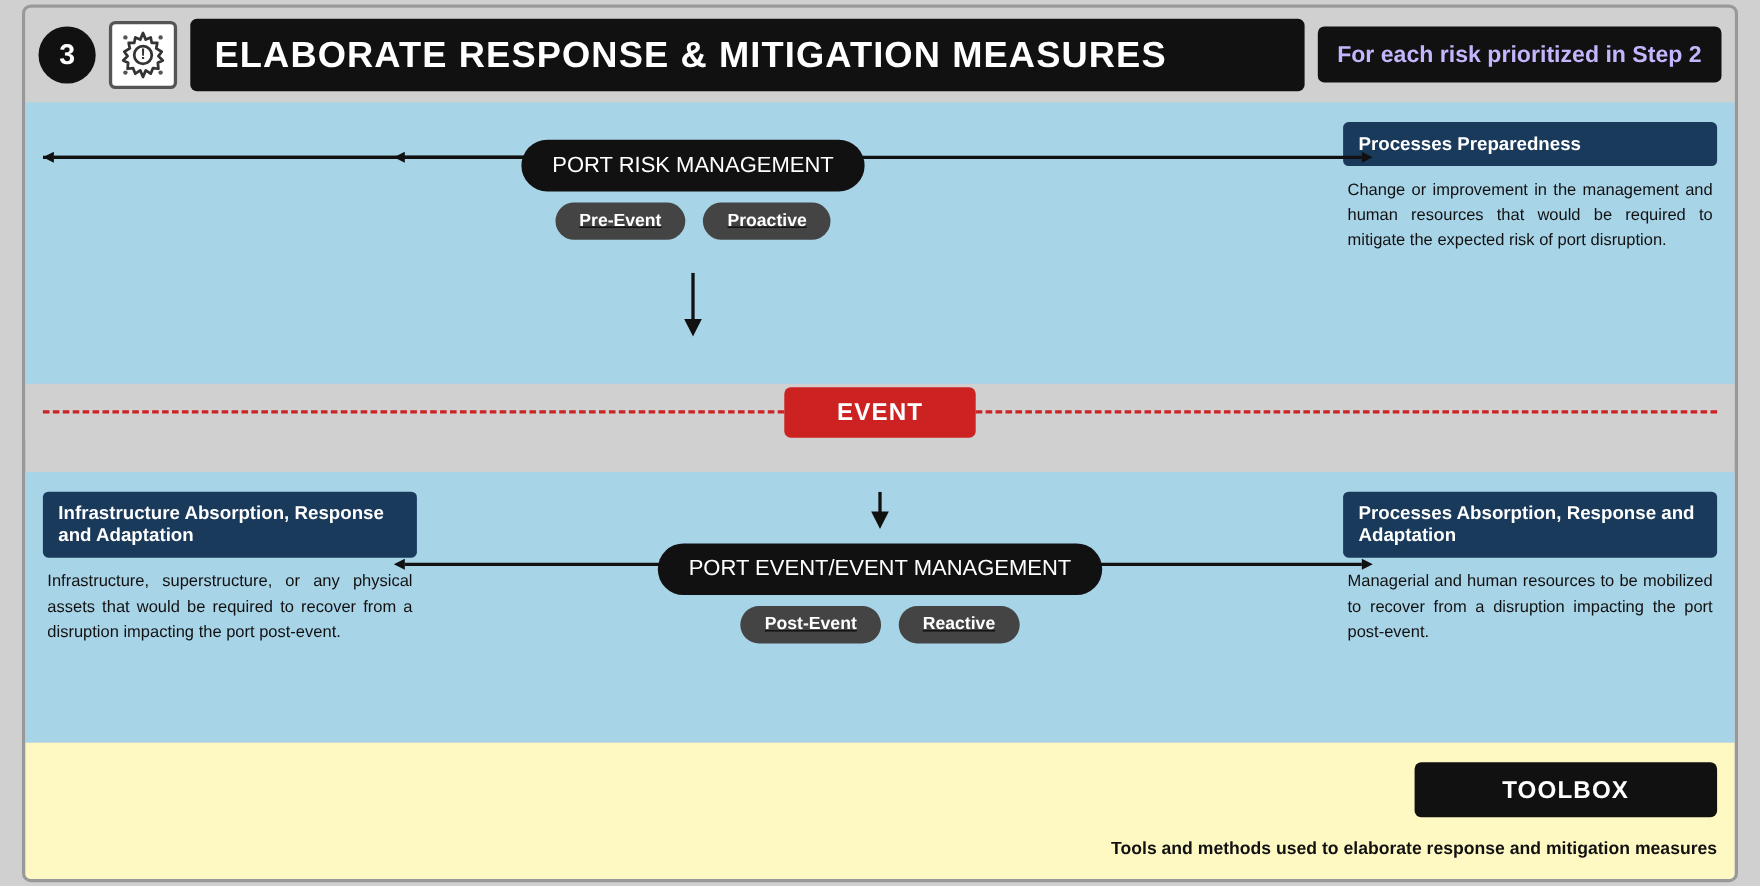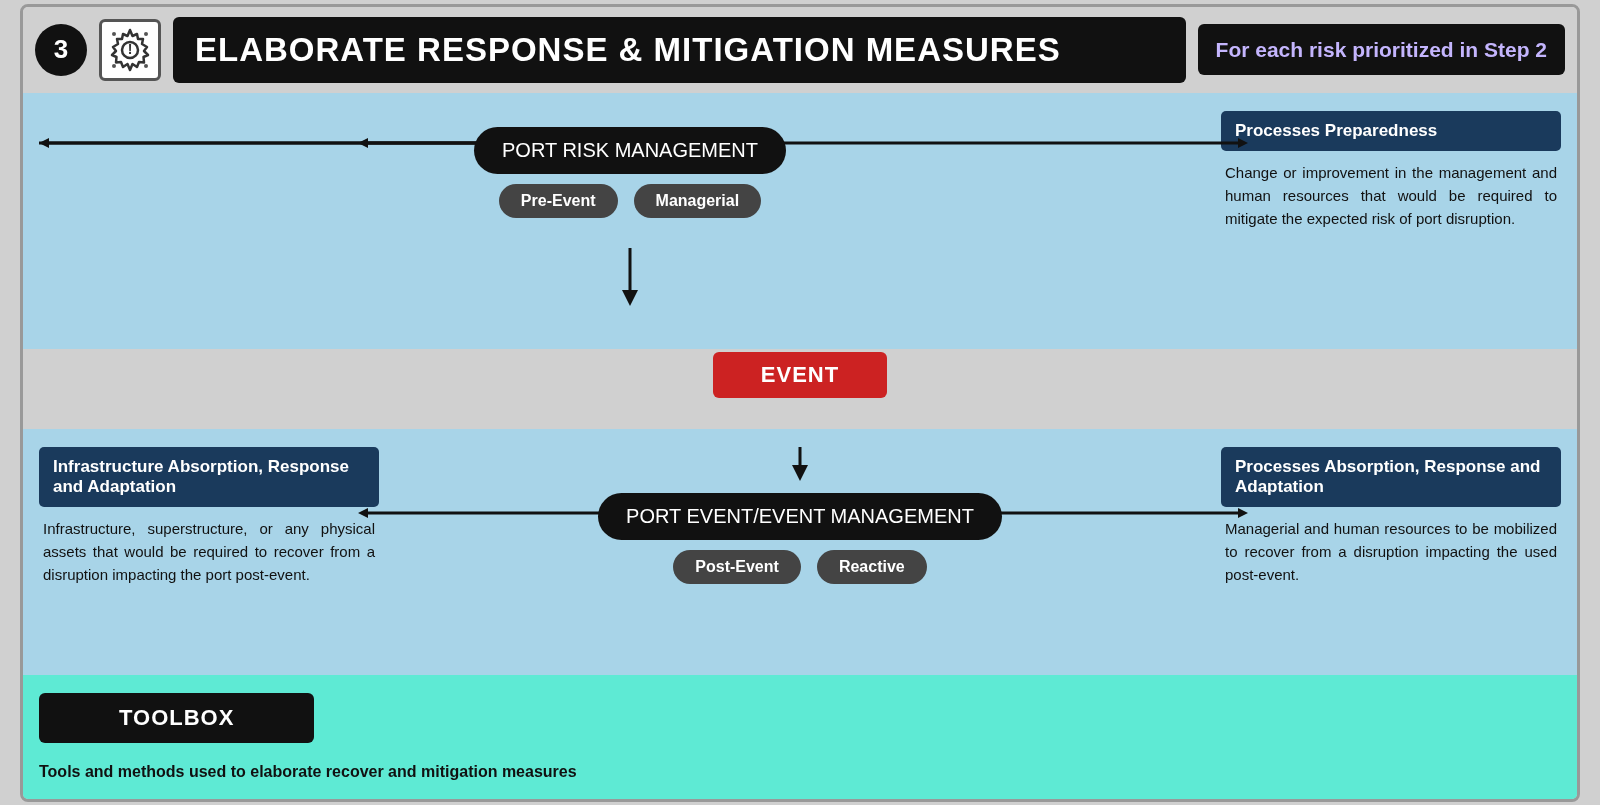--- a/index.html
+++ b/index.html
@@ -131,20 +131,21 @@
       border-radius: 30px;
       text-align: center;
       white-space: nowrap;
       position: relative;
       z-index: 2;
     }
     .center-sub-boxes {
       display: flex;
       gap: 16px;
       margin-top: 10px;
+      text-decoration: underline;
     }
     .sub-box {
       background: #444;
       color: white;
       font-size: 16px;
       font-weight: 800;
       padding: 8px 22px;
       border-radius: 20px;
     }
     .arrow-down {
@@ -166,21 +167,20 @@
     }
 
     
     .divider-row {
       display: flex;
       align-items: center;
       padding: 0 16px;
       background: #d0d0d0;
       position: relative;
       height: 52px;
-      flex-direction: column;
     }
     .dashed-line {
       flex: 1;
       height: 3px;
       border-top: 3px dashed #cc2222;
     }
     .event-box {
       background: #cc2222;
       color: white;
       font-size: 22px;
@@ -202,25 +202,25 @@
     .blue-bottom-content {
       display: flex;
       align-items: flex-start;
       gap: 0;
       position: relative;
       min-height: 210px;
     }
 
     
     .toolbox-section {
-      background: #5eead4;
+      background: #fef9c3;
       padding: 18px 16px;
       display: flex;
       flex-direction: column;
-      align-items: flex-start;
+      align-items: flex-end;
       gap: 20px;
     }
     .toolbox-box {
       background: #111;
       color: white;
       font-size: 22px;
       font-weight: 900;
       padding: 12px 80px;
       border-radius: 6px;
       letter-spacing: 1px;
@@ -274,21 +274,21 @@
 
           <line x1="50%" y1="32" x2="10" y2="32" stroke="#111" stroke-width="3"></line>
           <polygon points="10,27 0,32 10,37" fill="#111"></polygon>
 
           <line x1="50%" y1="32" x2="calc(100% - 10)" y2="32" stroke="#111" stroke-width="3"></line>
         </svg>
 
         <div class="center-main-box" style="margin-top: 16px; position:relative; z-index:3;">PORT RISK MANAGEMENT</div>
         <div class="center-sub-boxes" style="position:relative;z-index:3;">
           <div class="sub-box">Pre-Event</div>
-          <div class="sub-box">Managerial</div>
+          <div class="sub-box">Proactive</div>
         </div>
 
         <div class="arrow-down" style="margin-top:30px; position:relative; z-index:3;">
           <svg width="30" height="60">
             <line x1="15" y1="0" x2="15" y2="48" stroke="#111" stroke-width="3"></line>
             <polygon points="7,42 15,58 23,42" fill="#111"></polygon>
           </svg>
         </div>
       </div>
 
@@ -332,32 +332,32 @@
         </div>
         <div class="center-main-box" style="position:relative;z-index:3;">PORT EVENT/EVENT MANAGEMENT</div>
         <div class="center-sub-boxes" style="position:relative;z-index:3;">
           <div class="sub-box">Post-Event</div>
           <div class="sub-box">Reactive</div>
         </div>
       </div>
 
       <div class="right-card">
         <div class="card-title-dark">Processes Absorption, Response and Adaptation</div>
-        <div class="card-body-text">Managerial and human resources to be mobilized to recover from a disruption impacting the used post-event.</div>
+        <div class="card-body-text">Managerial and human resources to be mobilized to recover from a disruption impacting the port post-event.</div>
       </div>
     </div>
 
     <svg style="position:absolute;top:52px;left:0;width:100%;height:80px;pointer-events:none;z-index:2;">
 
       <line x1="50%" y1="32" x2="345" y2="32" stroke="#111" stroke-width="3"></line>
       <polygon points="345,27 335,32 345,37" fill="#111"></polygon>
 
       <line x1="50%" y1="32" x2="1215" y2="32" stroke="#111" stroke-width="3"></line>
       <polygon points="1215,27 1225,32 1215,37" fill="#111"></polygon>
     </svg>
   </div>
 
   <div class="toolbox-section">
     <div class="toolbox-box">TOOLBOX</div>
-    <div class="toolbox-subtitle">Tools and methods used to elaborate recover and mitigation measures</div>
+    <div class="toolbox-subtitle">Tools and methods used to elaborate response and mitigation measures</div>
   </div>
 
 </div>
 
 </body></html>

